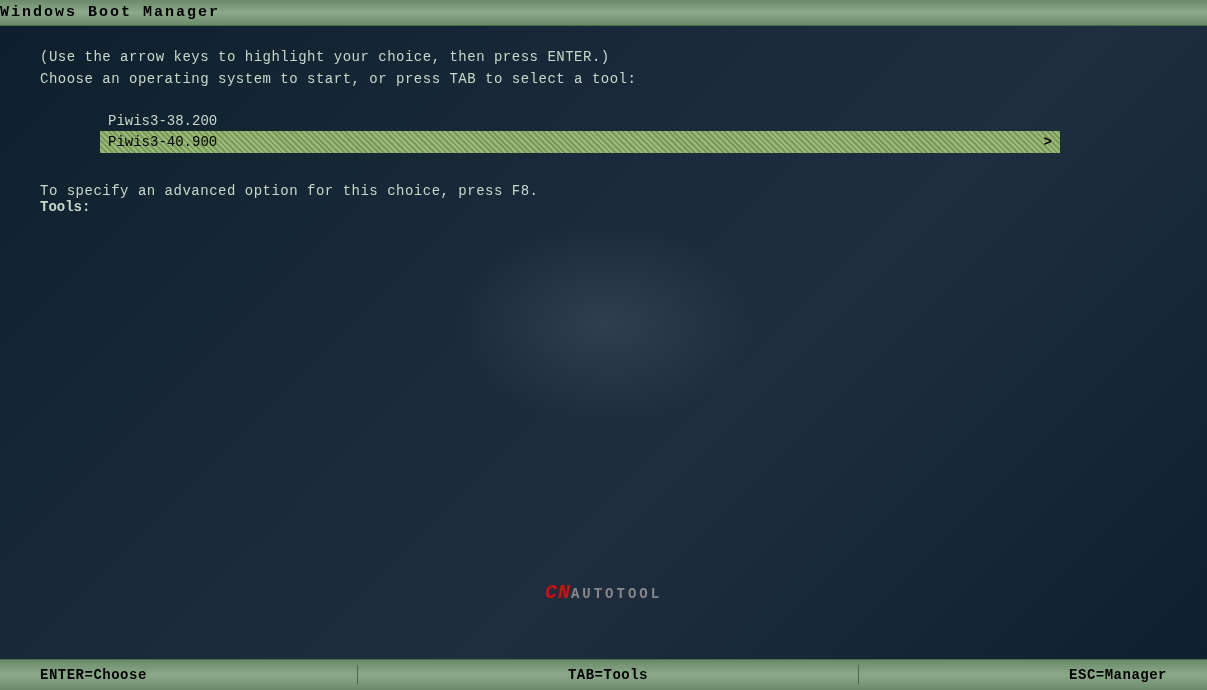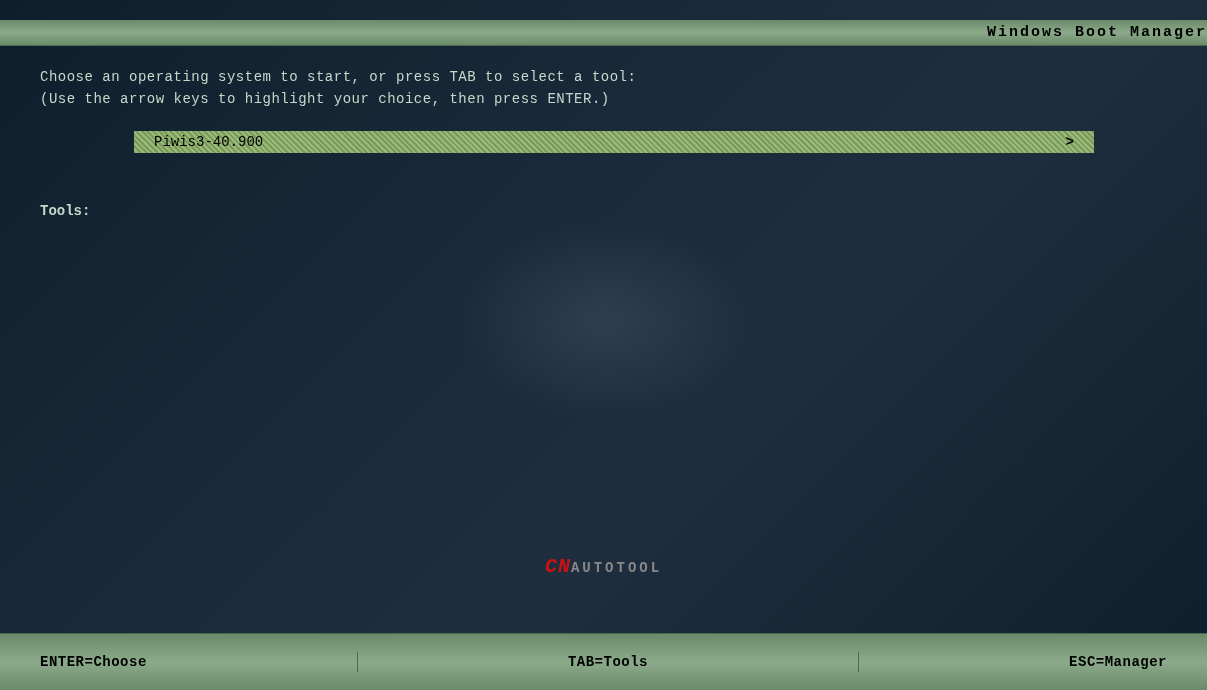--- a/index.html
+++ b/index.html
@@ -24,28 +24,27 @@
       background: linear-gradient(135deg, #0d1f2d 0%, #1a2a3a 40%, #1e2e3e 60%, #0d1f2d 100%);
       position: relative;
       display: flex;
       flex-direction: column;
     }
 
     
     .title-bar {
       width: 100%;
       background: linear-gradient(to bottom, #6a8a6a, #8aaa8a, #6a8a6a);
-      text-align: right;
+      text-align: left;
       padding: 4px 0;
       font-size: 15px;
       color: #000;
       font-weight: bold;
       letter-spacing: 2px;
       border-bottom: 1px solid #4a6a4a;
-      margin-top: 20px;
     }
 
     
     .main-content {
       flex: 1;
       padding: 20px 40px 10px 40px;
       position: relative;
     }
 
     .instruction-text {
@@ -73,26 +72,25 @@
     .os-item.selected {
       background: linear-gradient(to right, #8aaa6a, #aaba8a, #9aaa7a, #8a9a6a);
       background-image: repeating-linear-gradient(
         45deg,
         #7a9a5a 0px,
         #7a9a5a 2px,
         #9aba7a 2px,
         #9aba7a 4px
       );
       color: #000000;
-      padding: 3px 20px;
+      padding: 3px 8px;
       display: flex;
       align-items: center;
       justify-content: space-between;
       width: 960px;
-      margin-left: 34px;
     }
 
     .os-item.selected .arrow {
       color: #000;
       font-weight: bold;
     }
 
     .os-item:not(.selected) {
       padding: 2px 8px;
     }
@@ -110,21 +108,20 @@
     }
 
     .advanced-text {
       font-size: 14px;
       color: #c8d8c8;
       margin-top: 30px;
       letter-spacing: 0.5px;
     }
 
     .tools-section {
-      margin-top: 50px;
     }
 
     .tools-label {
       font-size: 14px;
       color: #c8d8c8;
       font-weight: bold;
       margin-bottom: 15px;
     }
 
     .tools-item {
@@ -153,21 +150,21 @@
     .watermark-autotool {
       color: #888888;
       font-size: 14px;
       letter-spacing: 3px;
     }
 
     
     .bottom-bar {
       width: 100%;
       background: linear-gradient(to bottom, #6a8a6a, #8aaa8a, #6a8a6a);
-      padding: 18px 0;
+      padding: 5px 0;
       display: flex;
       justify-content: space-between;
       align-items: center;
       border-top: 1px solid #4a6a4a;
     }
 
     .bottom-item {
       font-size: 14px;
       color: #000;
       font-weight: bold;
@@ -188,31 +185,35 @@
 
   <div class="title-bar">
     <span>Windows Boot Manager</span>
   </div>
 
   <div class="main-content">
 
     <div class="glow-effect"></div>
 
     <div class="instruction-text">
+      <div>(Use the arrow keys to highlight your choice, then press ENTER.)</div>
       <div>Choose an operating system to start, or press TAB to select a tool:</div>
-      <div>(Use the arrow keys to highlight your choice, then press ENTER.)</div>
     </div>
 
     <div class="os-list">
+      <div class="os-item">
+        <span>Piwis3-38.200</span>
+      </div>
       <div class="os-item selected">
         <span>Piwis3-40.900</span>
         <span class="arrow">&gt;</span>
       </div>
     </div>
 
+    <div class="advanced-text">To specify an advanced option for this choice, press F8.</div>
 
     <div class="tools-section">
       <div class="tools-label">Tools:</div>
     </div>
 
     <div class="watermark">
       <span class="watermark-cn">CN</span><span class="watermark-autotool">AUTOTOOL</span>
     </div>
 
   </div>

